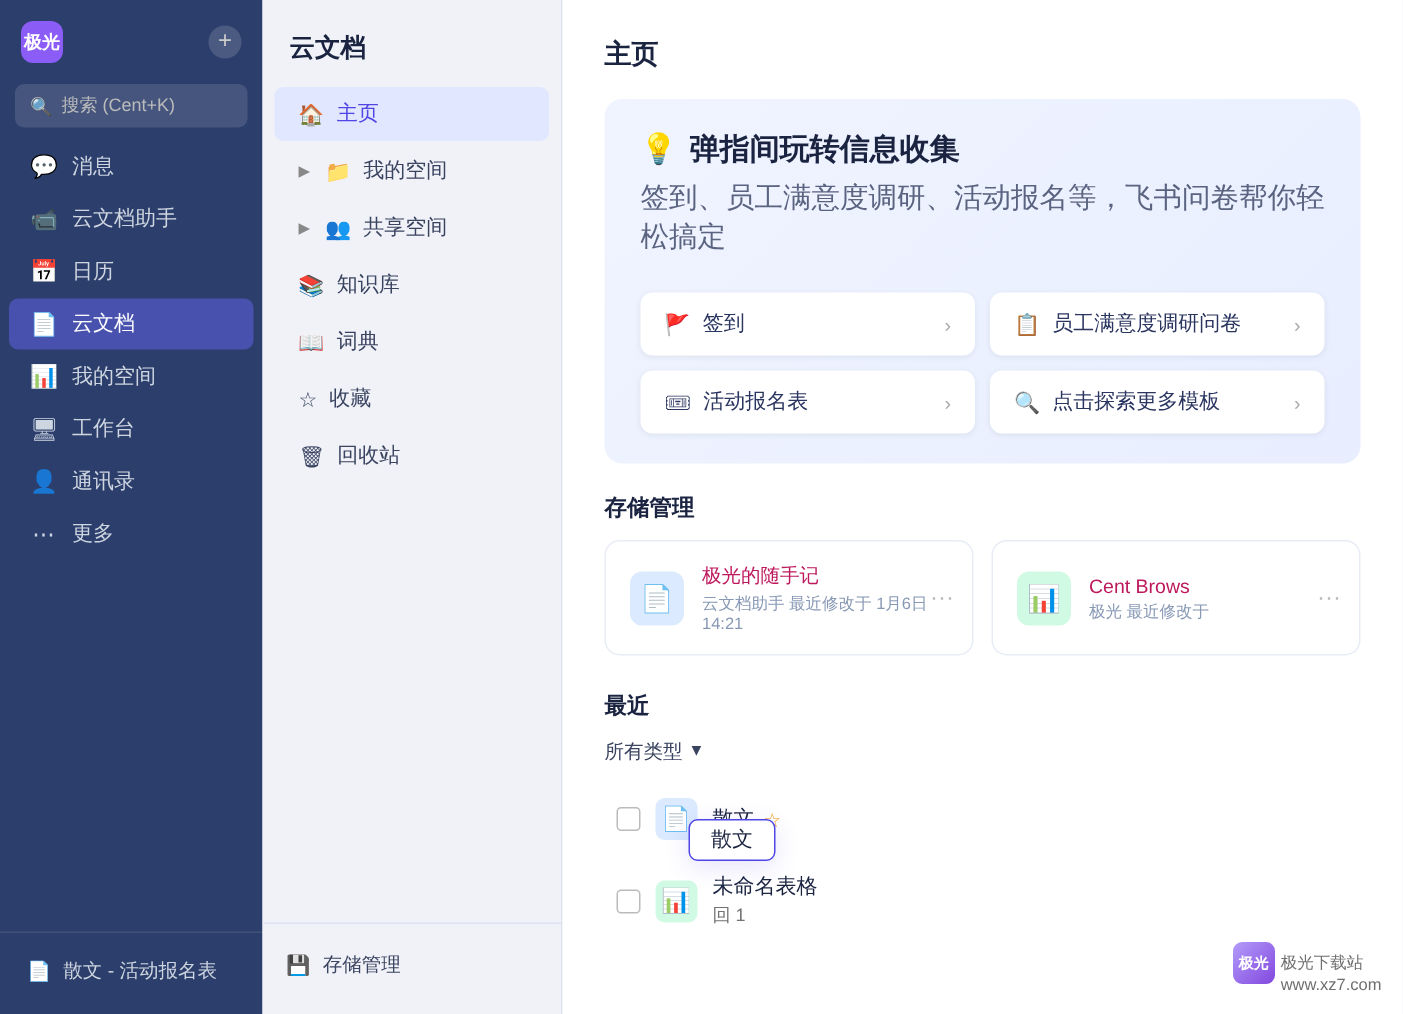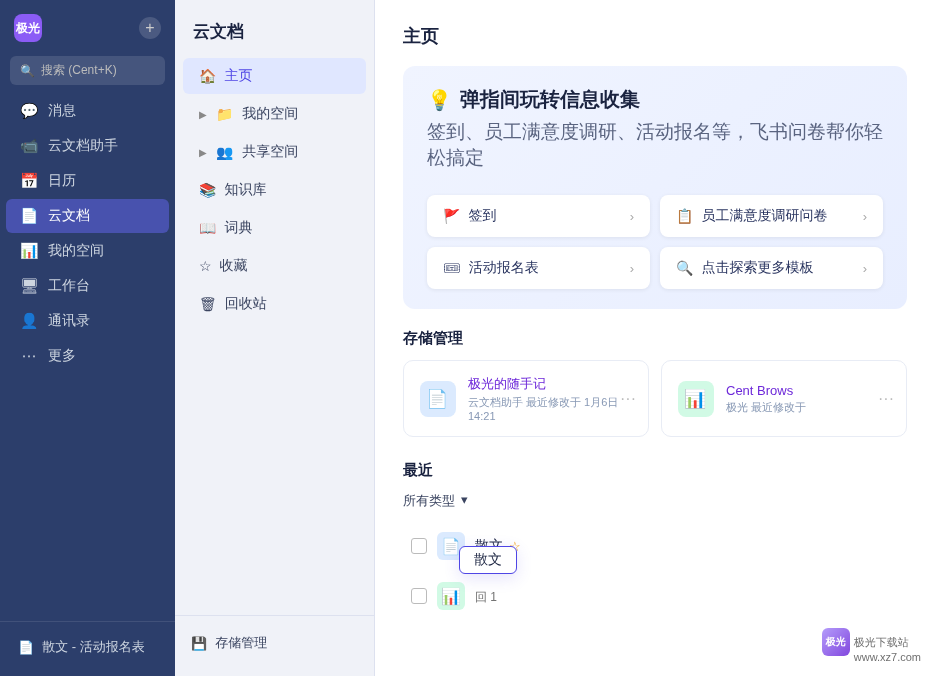--- a/index.html
+++ b/index.html
@@ -123,21 +123,21 @@
       position: relative;
     }
     .quick-card-icon {
       width: 36px; height: 36px; border-radius: 8px;
       display: flex; align-items: center; justify-content: center;
       font-size: 18px; flex-shrink: 0;
     }
     .quick-card-icon.blue { background: #dbeafe; }
     .quick-card-icon.green { background: #d1fae5; }
     .quick-card-info { flex: 1; min-width: 0; }
-    .quick-card-name { font-size: 13px; font-weight: 500; color: #6d28d9; }
+    .quick-card-name { font-size: 13px; font-weight: 500; color: #be185d; }
     .quick-card-meta { font-size: 11px; color: #8899b5; margin-top: 2px; }
     .quick-card-more {
       position: absolute; right: 12px; top: 50%; transform: translateY(-50%);
       color: #bbb; font-size: 16px; cursor: pointer;
     }
 
     
     .recent-filter {
       display: flex; align-items: flex-start; gap: 6px;
       font-size: 13px; color: #3a4460; margin-bottom: 12px;
@@ -383,20 +383,21 @@
           </marker>
         </defs>
         <line x1="10" y1="25" x2="240" y2="25" stroke="#e53e3e" stroke-width="2.5" marker-end="url(#arrowhead)"></line>
       </svg>
     </div>
 
     <div class="recent-item">
       <div class="recent-item-checkbox"></div>
       <div class="recent-item-icon" style="background:#d1fae5;">📊</div>
       <div class="recent-item-info">
+        <div class="recent-item-name">未命名表格</div>
         <div class="recent-item-meta">回 1</div>
       </div>
     </div>
   </div>
 </div>
 
 <div class="watermark">
   <div class="watermark-logo">极光</div>
   <div class="watermark-text">
     <div>极光下载站</div>

